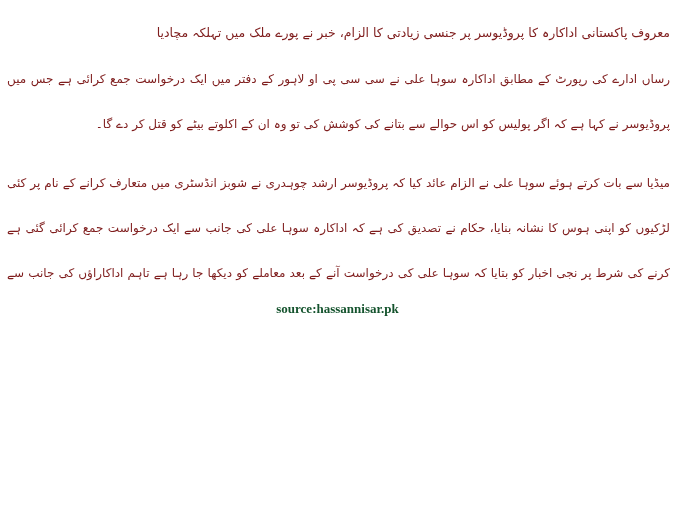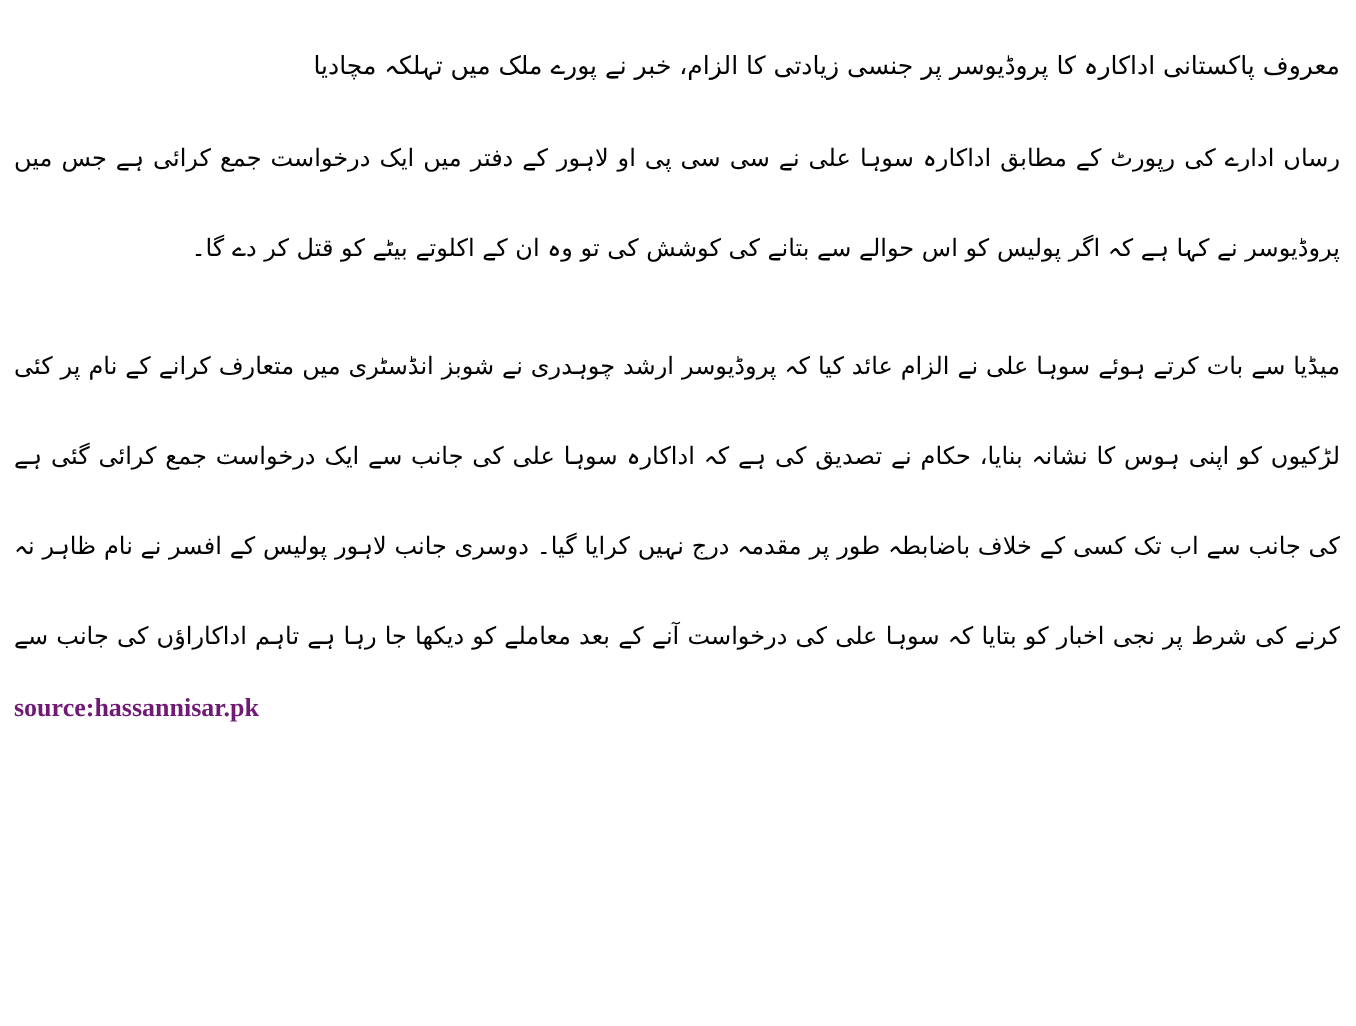--- a/index.html
+++ b/index.html
@@ -12,21 +12,21 @@
     box-sizing: border-box;
     width: 678px;
     height: 513px;
     background: #ffffff;
     padding: 8px 8px 0 7px;
     overflow: hidden;
   }
   .article {
     direction: rtl;
     font-family: "DejaVu Sans", sans-serif;
-    color: #000000;
+    color: #7f1d1d;
     font-size: 12px;
   }
   .headline {
     height: 49px;
     line-height: 49px;
     font-size: 12.5px;
     text-align: right;
     white-space: nowrap;
     overflow: hidden;
   }
@@ -39,43 +39,42 @@
   }
   .ln.last {
     text-align: center;
     text-align-last: right;
   }
   .para2 {
     margin-top: 14px;
   }
   .source {
     margin-top: 5px;
-    text-align: left;
+    text-align: center;
     direction: ltr;
     font-family: "Liberation Serif", serif;
     font-weight: 700;
     font-size: 13px;
-    color: #701a75;
+    color: #14532d;
     padding-right: 2px;
   }
 </style>
 </head>
 <body>
 
 <div class="page">
   <div class="article" dir="rtl">
     <div class="headline">معروف پاکستانی اداکارہ کا پروڈیوسر پر جنسی زیادتی کا الزام، خبر نے پورے ملک میں تہلکہ مچادیا</div>
 
     <div class="para">
       <div class="ln">رساں ادارے کی رپورٹ کے مطابق اداکارہ سوہا علی نے سی سی پی او لاہور کے دفتر میں ایک درخواست جمع کرائی ہے جس میں انہوں</div>
       <div class="ln last">پروڈیوسر نے کہا ہے کہ اگر پولیس کو اس حوالے سے بتانے کی کوشش کی تو وہ ان کے اکلوتے بیٹے کو قتل کر دے گا۔</div>
     </div>
 
     <div class="para para2">
       <div class="ln">میڈیا سے بات کرتے ہوئے سوہا علی نے الزام عائد کیا کہ پروڈیوسر ارشد چوہدری نے شوبز انڈسٹری میں متعارف کرانے کے نام پر کئی</div>
       <div class="ln">لڑکیوں کو اپنی ہوس کا نشانہ بنایا، حکام نے تصدیق کی ہے کہ اداکارہ سوہا علی کی جانب سے ایک درخواست جمع کرائی گئی ہے تاہم اداکارہ</div>
-      <div class="ln">کی جانب سے اب تک کسی کے خلاف باضابطہ طور پر مقدمہ درج نہیں کرایا گیا۔ دوسری جانب لاہور پولیس کے افسر نے نام ظاہر نہ</div>
       <div class="ln">کرنے کی شرط پر نجی اخبار کو بتایا کہ سوہا علی کی درخواست آنے کے بعد معاملے کو دیکھا جا رہا ہے تاہم اداکاراؤں کی جانب سے اس قسم</div>
     </div>
   </div>
 
   <div class="source">source:hassannisar.pk</div>
 </div>
 
 </body></html>

